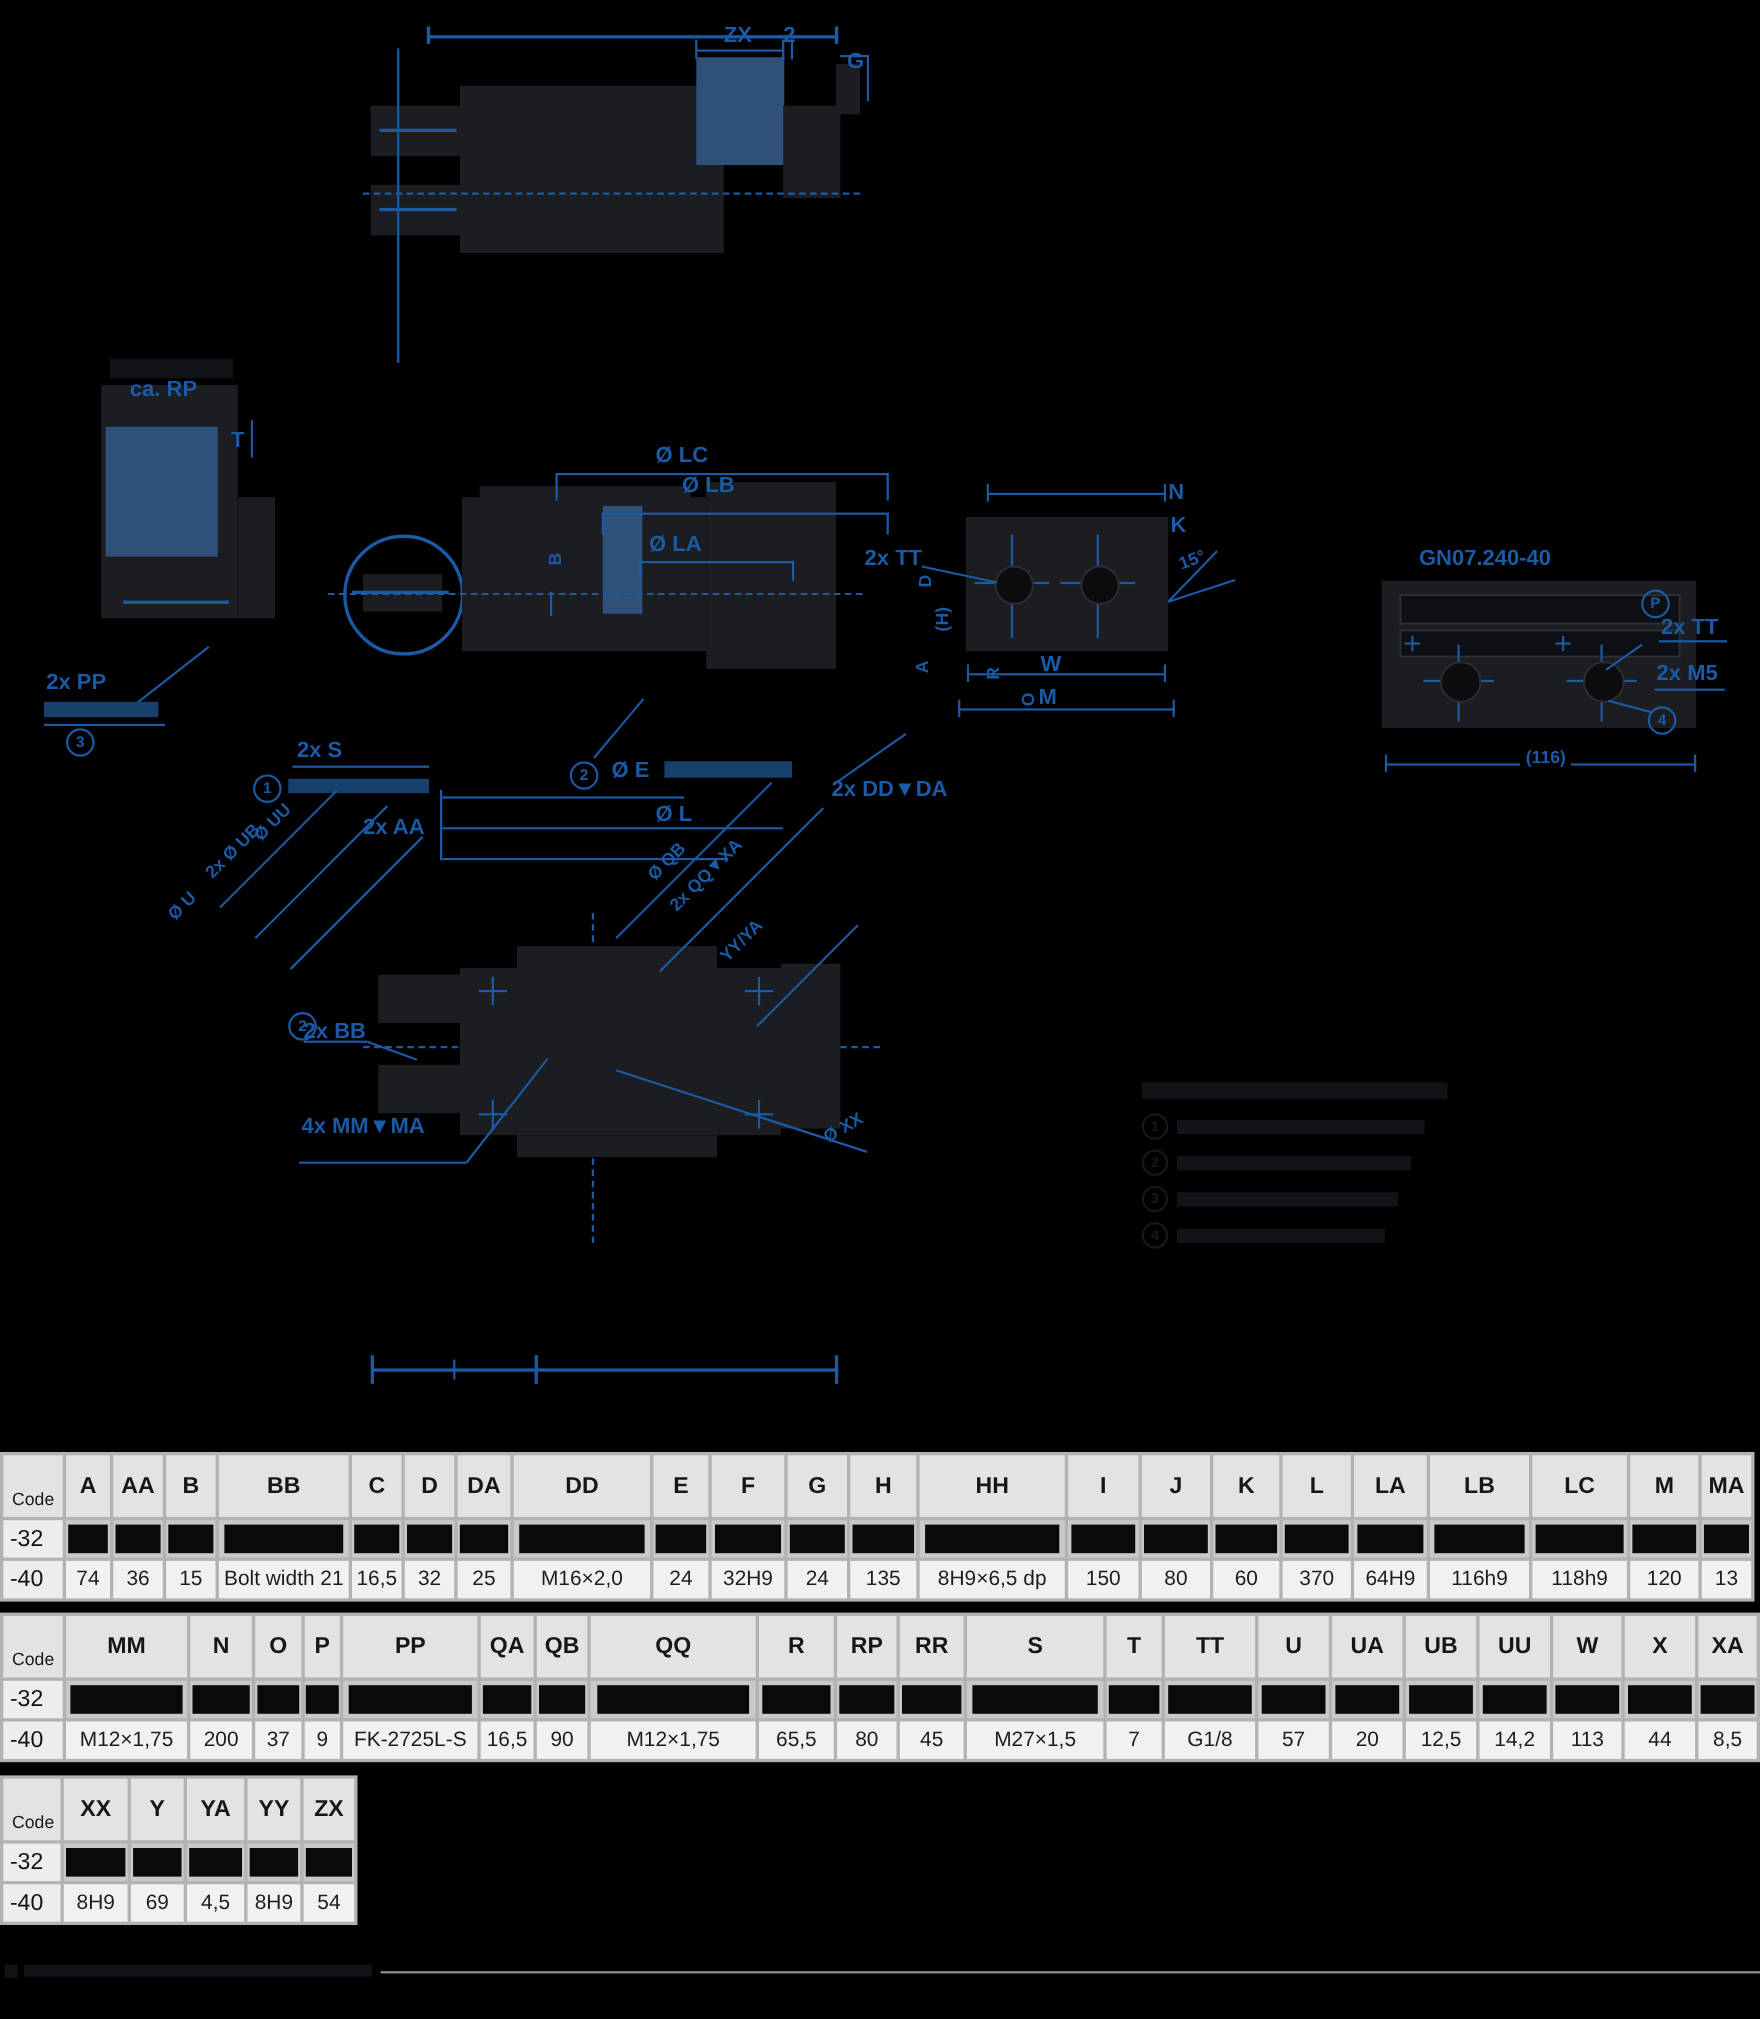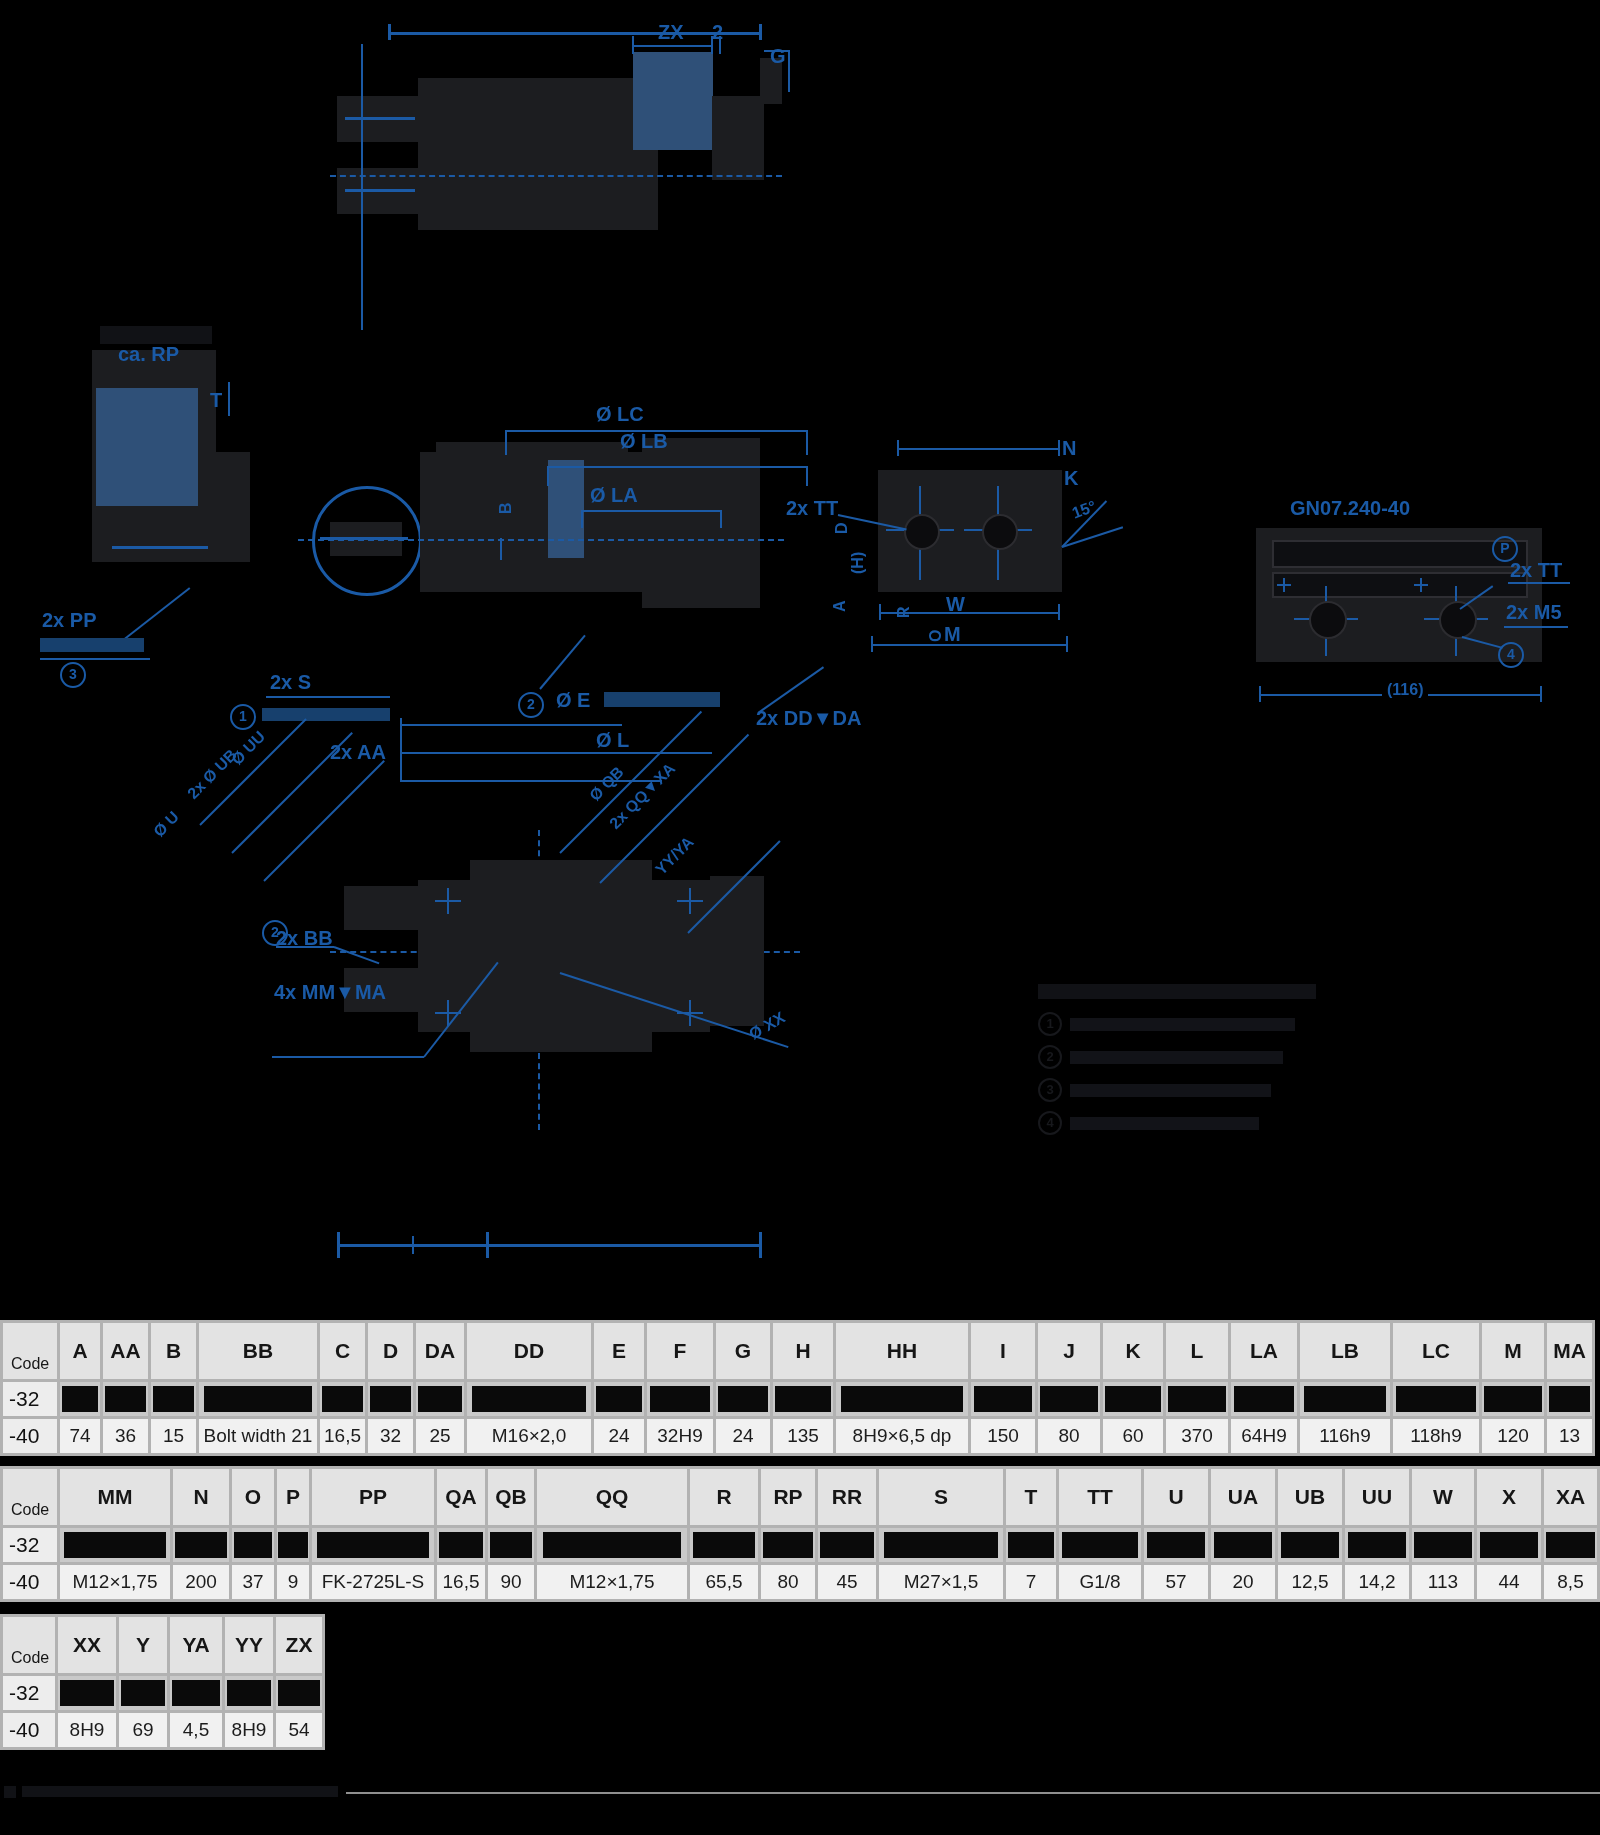--- a/index.html
+++ b/index.html
@@ -237,21 +237,21 @@
         <div class="dl lg" style="left: 944px; top: 624px;">M</div>
         <div class="dl rm20" style="left: 1072px; top: 502px;">15°</div>
         <div class="dl lg" style="left: 1290px; top: 498px;">GN07.240-40</div>
         <div class="circ" style="left: 1492px; top: 536px;">P</div>
         <div class="dl lg" style="left: 1510px; top: 560px;">2x TT</div>
         <div class="dl lg" style="left: 1506px; top: 602px;">2x M5</div>
         <div class="circ" style="left: 1498px; top: 642px;">4</div>
         <div class="dl onln" style="left: 1382px; top: 682px;">(116)</div>
         <div class="circ" style="left: 262px; top: 920px;">2</div>
         <div class="dl lg" style="left: 276px; top: 928px;">2x BB</div>
-        <div class="dl lg" style="left: 274px; top: 982px;">4x MM▼MA</div>
+        <div class="dl lg" style="left: 274px; top: 1014px;">4x MM▼MA</div>
         <div class="dl r45" style="left: 196px; top: 786px;">2x Ø UB</div>
         <div class="dl r45" style="left: 240px; top: 752px;">Ø UU</div>
         <div class="dl r45" style="left: 162px; top: 824px;">Ø U</div>
         <div class="dl r45" style="left: 598px; top: 788px;">Ø QB</div>
         <div class="dl r45" style="left: 618px; top: 816px;">2x QQ▼XA</div>
         <div class="dl r45" style="left: 664px; top: 862px;">YY/YA</div>
         <div class="dl rm30" style="left: 748px; top: 1018px;">Ø XX</div>
       </div>
   </div>
 

